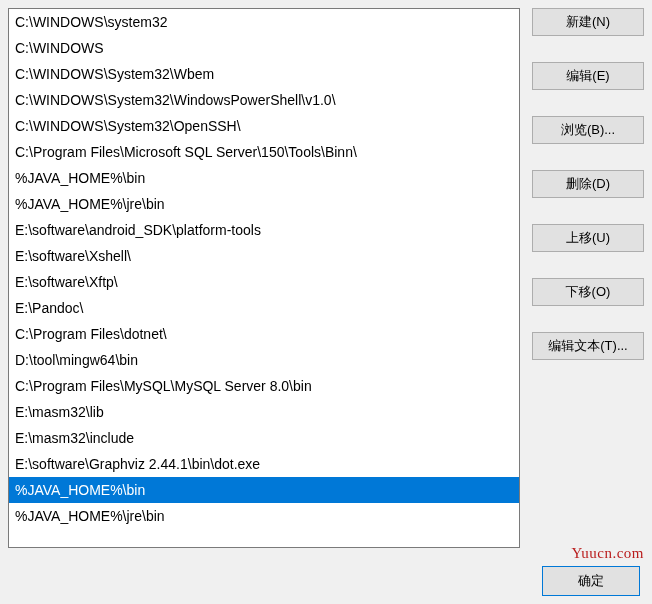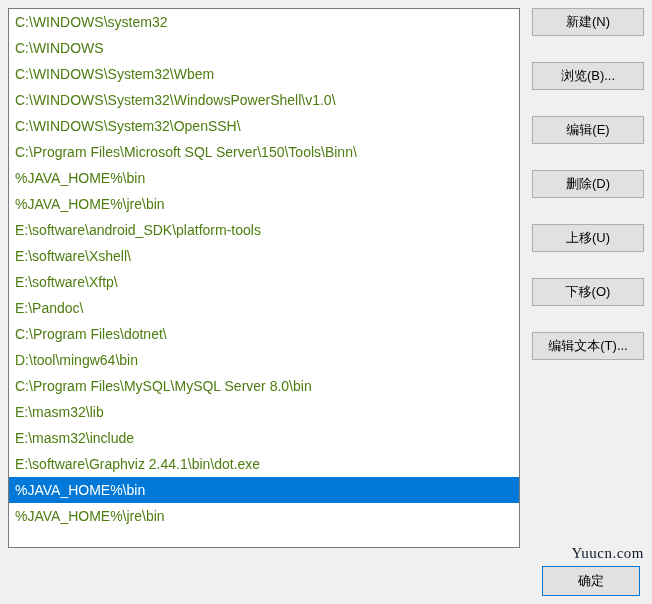--- a/index.html
+++ b/index.html
@@ -41,21 +41,21 @@
       display: block;
       border: 1px solid #d0d0d0;
     }
     .list-item {
       padding: 4px 6px;
       font-size: 14px;
       line-height: 18px;
       white-space: nowrap;
       overflow: hidden;
       cursor: pointer;
-      color: #4d7c0f;
+      color: #000000;
     }
     .list-item.selected {
       background: #0078d7;
       color: #fff;
     }
     .side-buttons {
       width: 112px;
       display: flex;
       flex-direction: column;
       gap: 8px;
@@ -80,21 +80,21 @@
     .bottom-buttons .btn {
       width: 98px;
       margin-bottom: 0;
       height: 30px;
     }
     .ok-btn { border: 1px solid #0078d7; background: #e1e1e1; }
     .watermark {
       position: absolute;
       right: 8px;
       bottom: 42px;
-      color: #0f172a;
+      color: #b91c1c;
       font-size: 15px;
       font-family: Georgia, serif;
       letter-spacing: 0.5px;
       pointer-events: none;
     }
     .spacer-fill { flex: 1; }
     .listbox-wrap { position: relative; flex: 1; }
   </style>
 </head>
 <body>
@@ -120,22 +120,22 @@
           <div class="list-item">C:\Program Files\MySQL\MySQL Server 8.0\bin</div>
           <div class="list-item">E:\masm32\lib</div>
           <div class="list-item">E:\masm32\include</div>
           <div class="list-item">E:\software\Graphviz 2.44.1\bin\dot.exe</div>
           <div class="list-item selected">%JAVA_HOME%\bin</div>
           <div class="list-item">%JAVA_HOME%\jre\bin</div>
         </div>
     </div>
     <div class="side-buttons">
       <button class="btn">新建(N)</button>
+      <button class="btn">编辑(E)</button>
       <button class="btn">浏览(B)...</button>
-      <button class="btn">编辑(E)</button>
       <button class="btn btn-group-gap">删除(D)</button>
       <button class="btn">上移(U)</button>
       <button class="btn btn-group-gap">下移(O)</button>
       <button class="btn">编辑文本(T)...</button>
       <div class="spacer-fill"></div>
     </div>
   </div>
   <div class="bottom-buttons">
     <button class="btn ok-btn">确定</button>
   </div>

